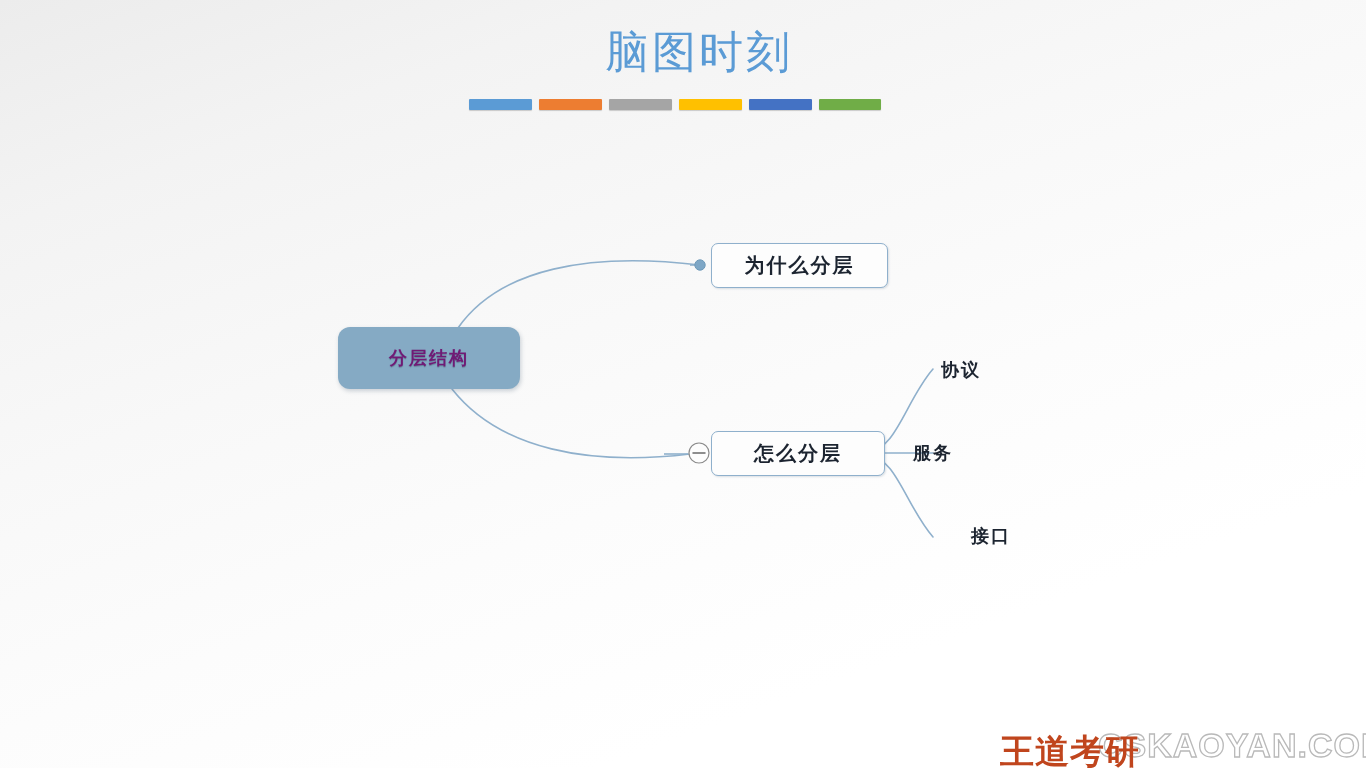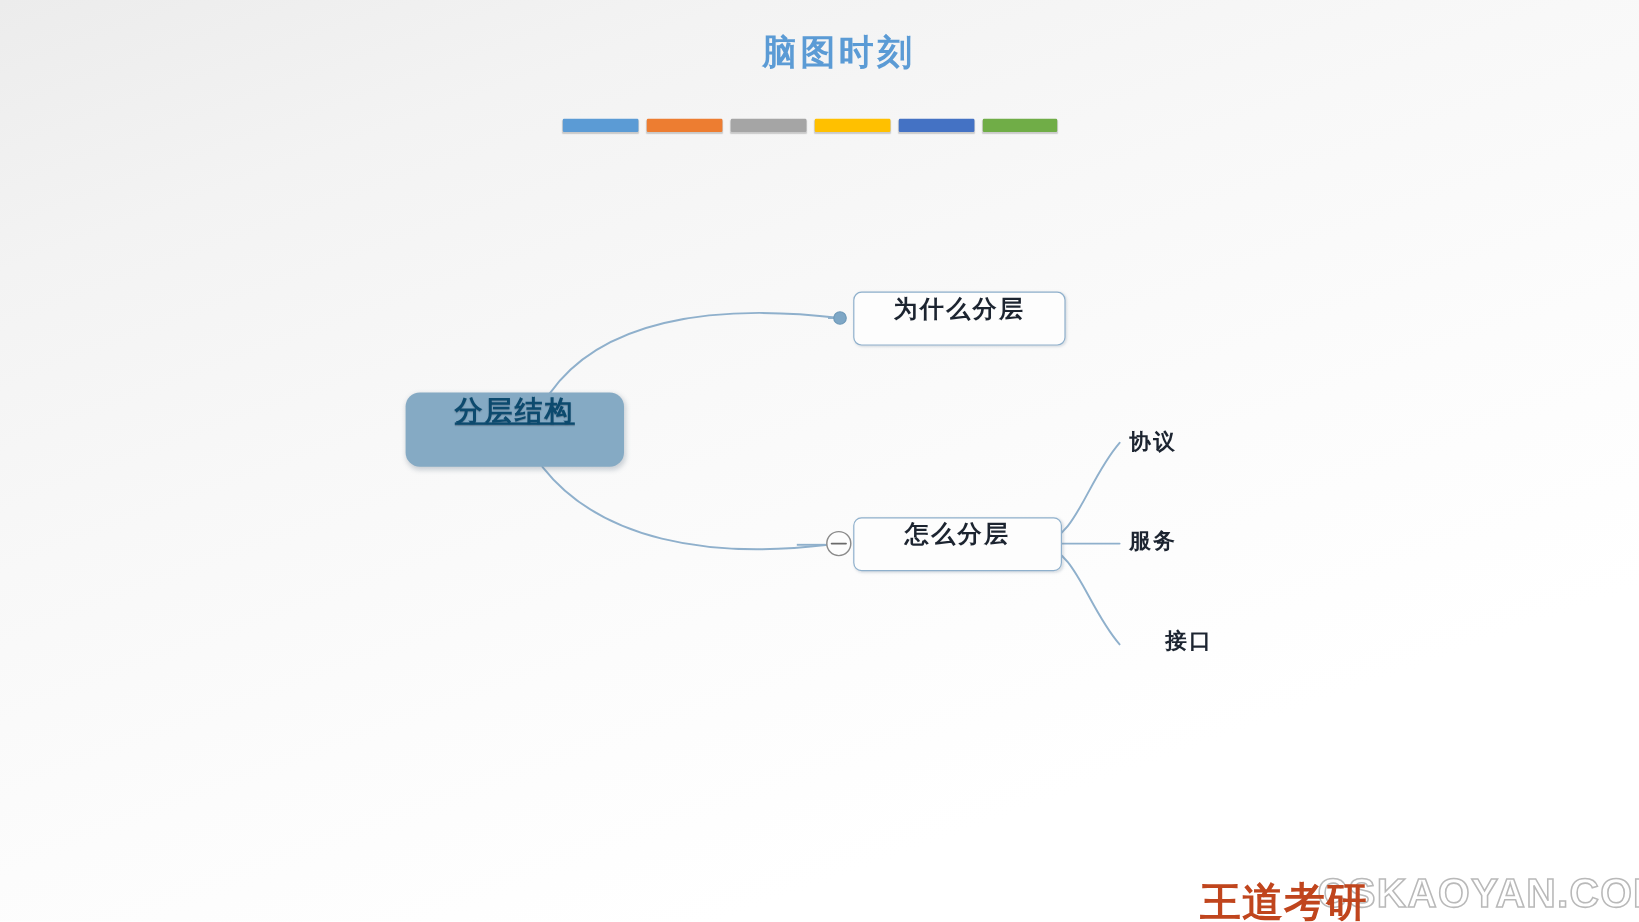--- a/index.html
+++ b/index.html
@@ -27,25 +27,25 @@
   
   #title-block {
     position: absolute;
     left: 0;
     top: 28px;
     width: 1366px;
     text-align: center;
   }
   #slide-title {
     font-family: "Liberation Serif", "DejaVu Serif", serif;
-    font-size: 29px;
+    font-size: 44px;
     line-height: 1.12;
     color: #5b9bd5;
     letter-spacing: 3px;
-    font-weight: 700;
+    font-weight: 400;
     white-space: nowrap;
     padding-left: 32px;
   }
 
   
   #title-bars {
     position: absolute;
     left: 469px;
     top: 99px;
     width: 412px;
@@ -80,42 +80,41 @@
     left: 0;
     top: 0;
     width: 1366px;
     height: 768px;
   }
 
   .node {
     position: absolute;
     box-sizing: border-box;
     display: flex;
-    align-items: flex-start;
+    align-items: center;
     justify-content: center;
     white-space: nowrap;
   }
 
   
   #node-root {
     left: 338px;
     top: 327px;
     width: 182px;
     height: 62px;
     background: #85aac4;
     border-radius: 12px;
     box-shadow: 1px 2px 4px rgba(90,110,130,0.30);
   }
   #node-root .node-text {
-    color: #0c4a6e;
-    font-size: 23px;
+    color: #701a75;
+    font-size: 18px;
     font-weight: bold;
     letter-spacing: 2px;
     text-shadow: 0 1px 1px rgba(60,80,100,0.45);
-    text-decoration: underline;
   }
 
   
   .node-box {
     background: #fdfdfd;
     border: 1.4px solid #8fb0cc;
     border-radius: 7px;
     box-shadow: 1px 1px 2px rgba(120,140,160,0.25);
   }
   .node-box .node-text {
@@ -142,21 +141,21 @@
     background: transparent;
     border: none;
   }
   .node-leaf .node-text {
     color: #1c2430;
     font-size: 18px;
     font-weight: bold;
     letter-spacing: 2px;
   }
   #node-protocol { left: 941px; top: 356px; width: 60px; height: 28px; justify-content: flex-start; }
-  #node-service  { left: 941px; top: 439px; width: 60px; height: 28px; justify-content: flex-start; }
+  #node-service  { left: 913px; top: 439px; width: 60px; height: 28px; justify-content: flex-start; }
   #node-interface{ left: 971px; top: 522px; width: 60px; height: 28px; justify-content: flex-start; }
 
   
   #watermark-layer {
     position: absolute;
     left: 0;
     top: 0;
     width: 1366px;
     height: 768px;
     pointer-events: none;

